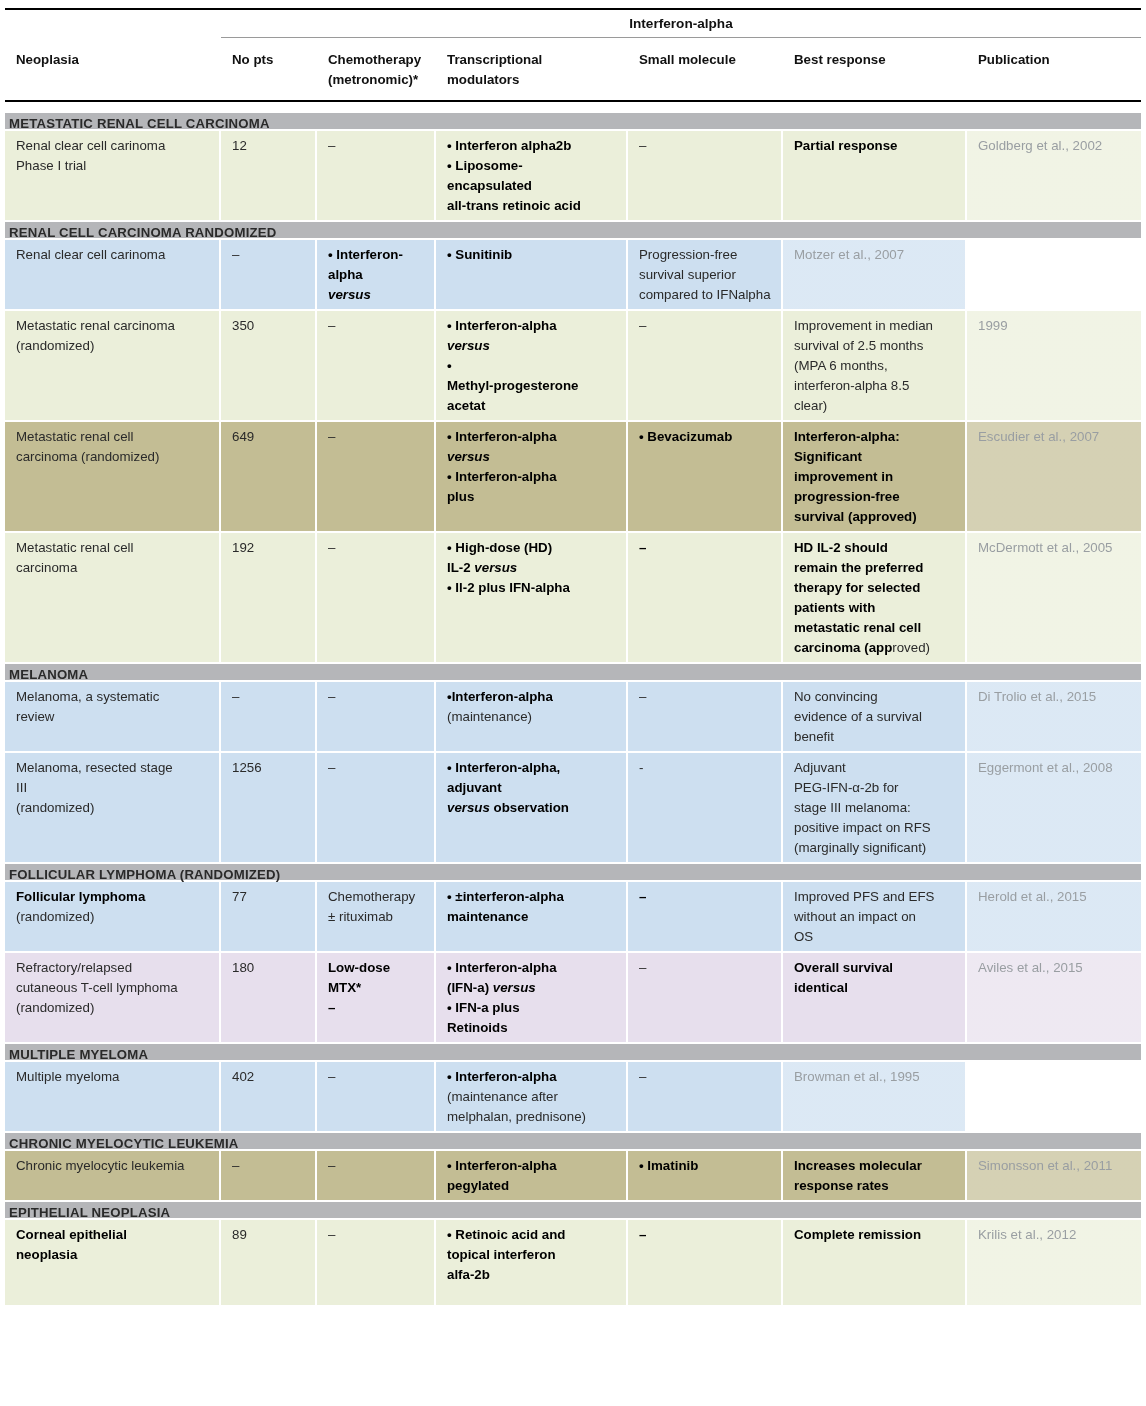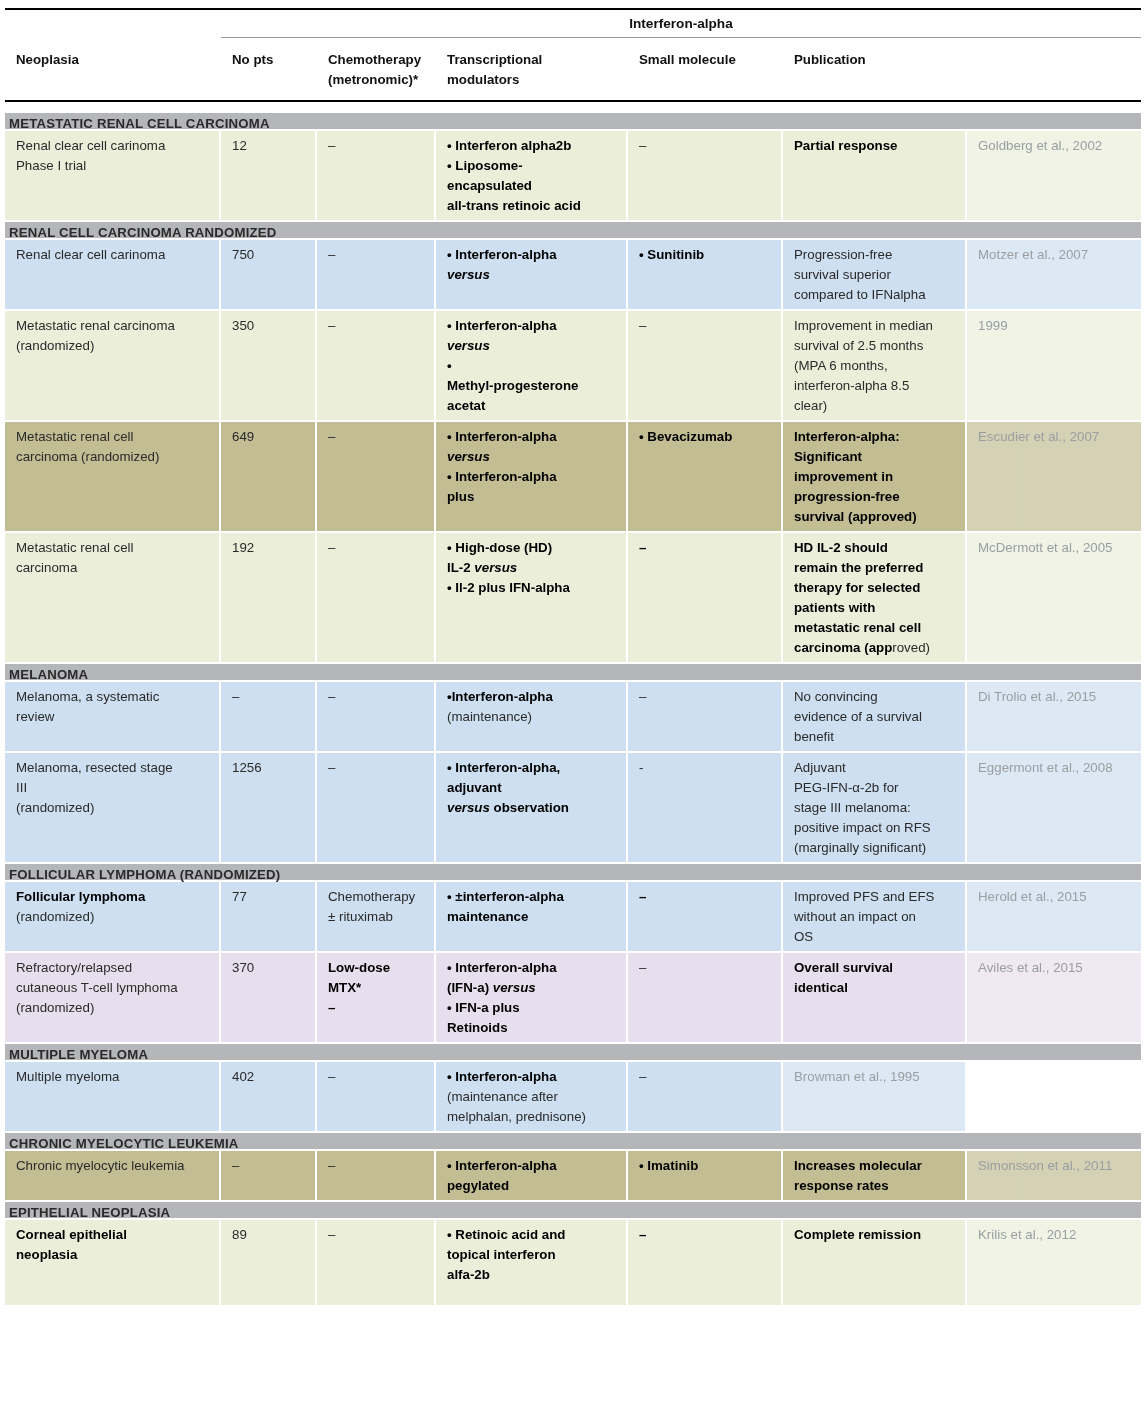--- a/index.html
+++ b/index.html
@@ -95,20 +95,21 @@
     </div>
   </div>
   <div class="col-headers" id="colHeaders">
       <div class="hcell">Neoplasia</div>
       <div class="hcell">No pts</div>
       <div class="hcell">Chemotherapy
 (metronomic)*</div>
       <div class="hcell">Transcriptional
 modulators</div>
       <div class="hcell">Small molecule</div>
+      <div class="hcell">Best response</div>
       <div class="hcell">Publication</div>
     </div>
   <div class="header-rule"></div>
   <div id="tbody">
       <div class="section-bar"><span>METASTATIC RENAL CELL CARCINOMA</span></div>
       <div class="row bg-green">
         <div class="cell">
           <div class="line"><span>Renal clear cell carinoma</span></div>
           <div class="line"><span>Phase I trial</span></div>
         </div>
@@ -133,23 +134,20 @@
         <div class="cell pub">
           <div class="line"><span>Goldberg et al., 2002</span></div>
         </div>
       </div>
       <div class="section-bar"><span>RENAL CELL CARCINOMA RANDOMIZED</span></div>
       <div class="row bg-blue">
         <div class="cell">
           <div class="line"><span>Renal clear cell carinoma</span></div>
         </div>
         <div class="cell">
-          <div class="line"><span>750</span></div>
-        </div>
-        <div class="cell">
           <div class="line"><span>–</span></div>
         </div>
         <div class="cell">
           <div class="line"><span class="b">• Interferon-alpha</span></div>
           <div class="line"><span class="b i">versus</span></div>
         </div>
         <div class="cell">
           <div class="line"><span class="b">• Sunitinib</span></div>
         </div>
         <div class="cell">
@@ -343,21 +341,21 @@
           <div class="line"><span>Herold et al., 2015</span></div>
         </div>
       </div>
       <div class="row bg-lavender">
         <div class="cell">
           <div class="line"><span>Refractory/relapsed</span></div>
           <div class="line"><span>cutaneous T-cell lymphoma</span></div>
           <div class="line"><span>(randomized)</span></div>
         </div>
         <div class="cell">
-          <div class="line"><span>370</span></div>
+          <div class="line"><span>180</span></div>
         </div>
         <div class="cell">
           <div class="line"><span class="b">Low-dose</span></div>
           <div class="line"><span class="b">MTX*</span></div>
           <div class="line"><span class="b">–</span></div>
         </div>
         <div class="cell">
           <div class="line"><span class="b">• Interferon-alpha</span></div>
           <div class="line"><span class="b">(IFN-a) </span><span class="b i">versus</span></div>
           <div class="line"><span class="b">• IFN-a plus</span></div>

